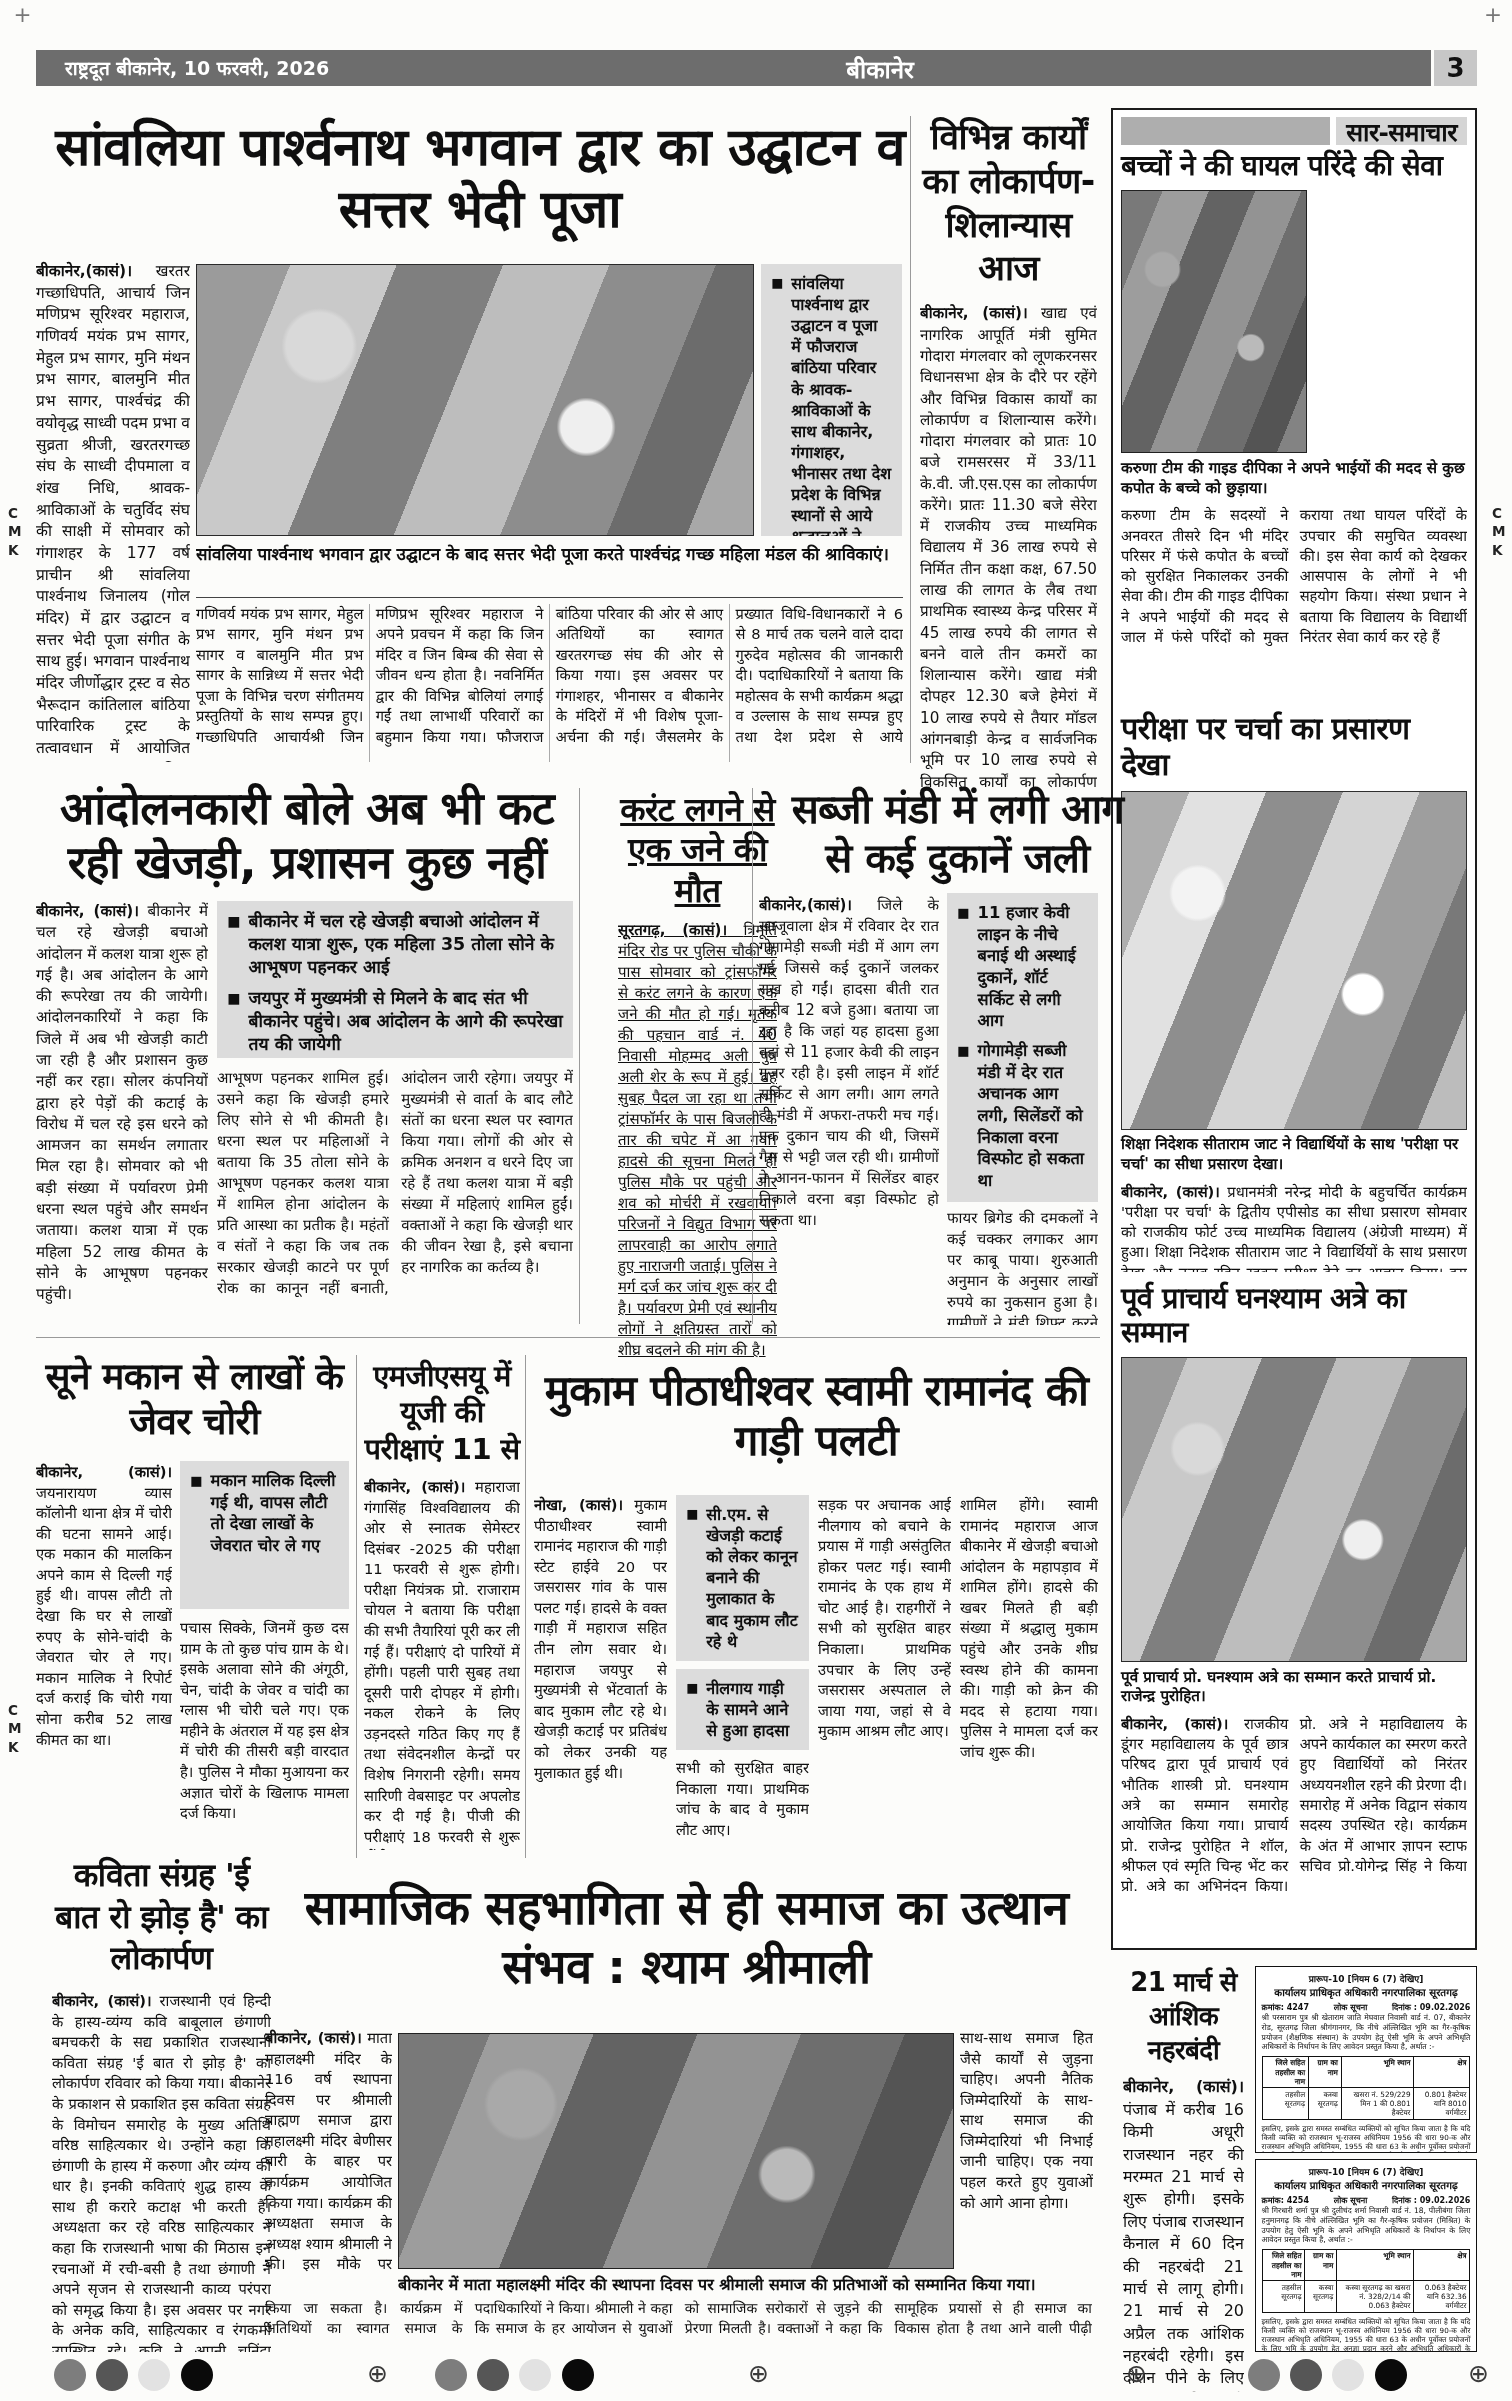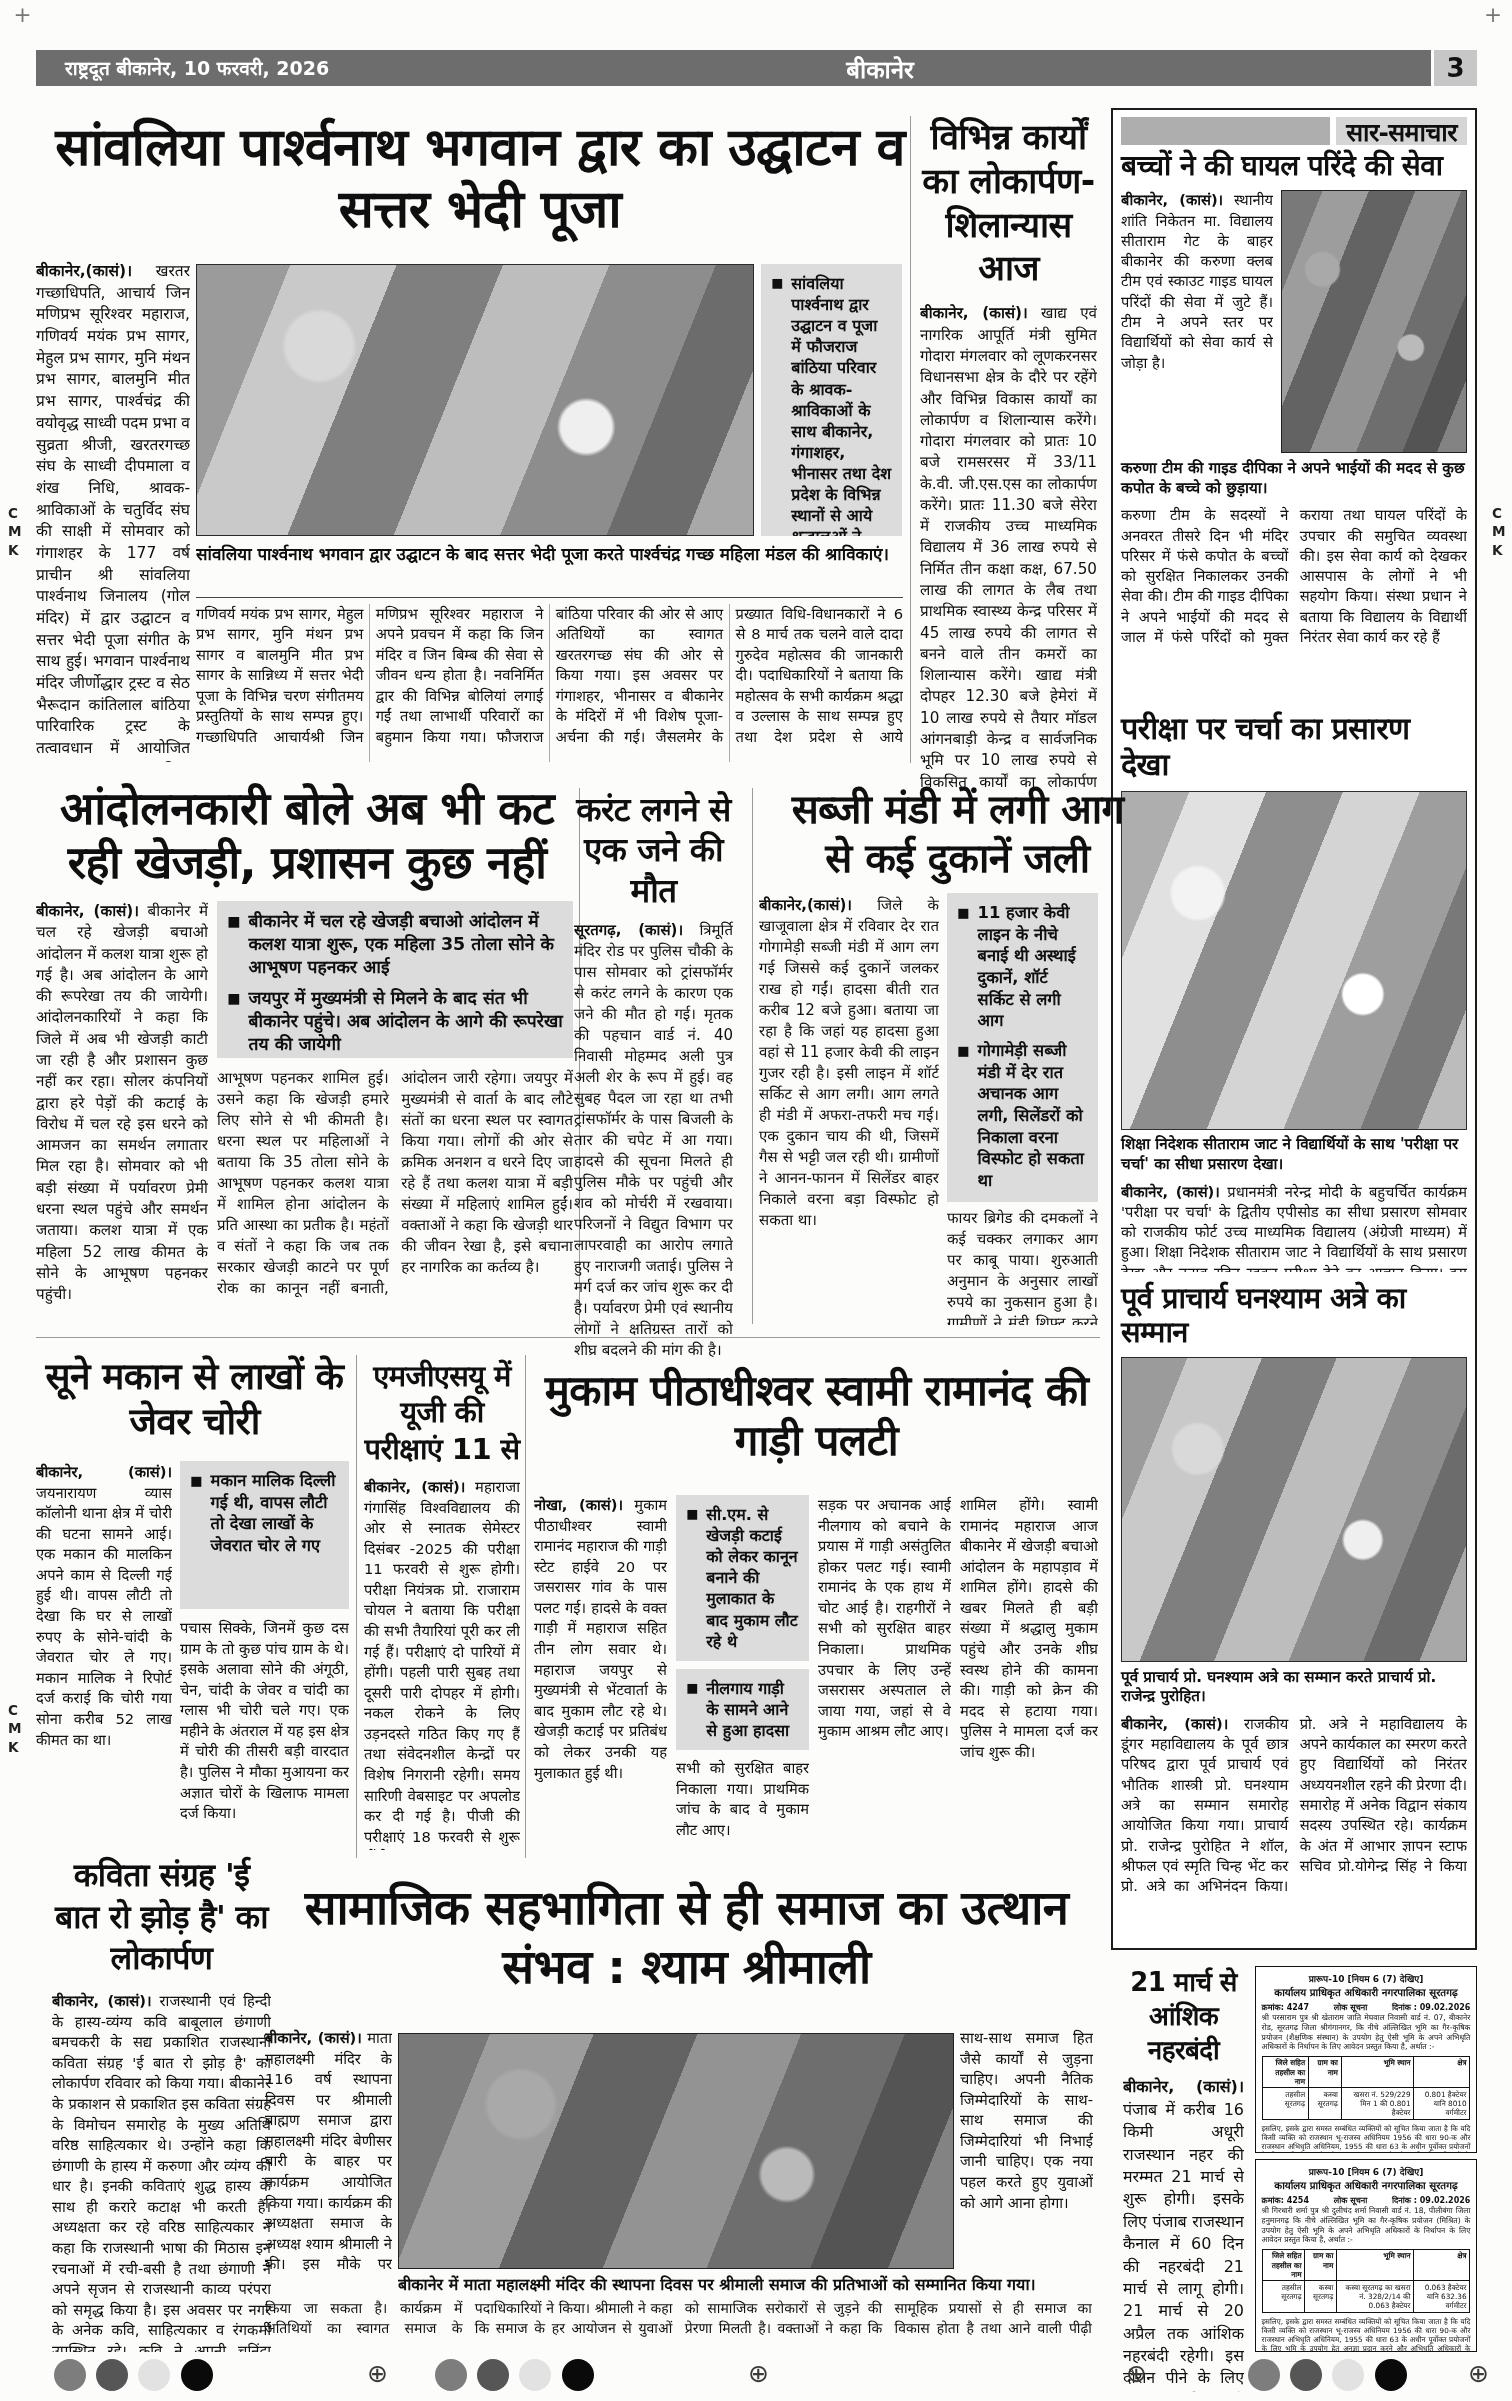--- a/index.html
+++ b/index.html
@@ -128,24 +128,20 @@
   </section>
 
   <aside class="abs sidebar ovh">
     <div class="sarbar">
       <div class="strip"></div>
       <div class="lbl">सार-समाचार</div>
     </div>
 
     <h3 class="s-head">बच्चों ने की घायल परिंदे की सेवा</h3>
     <div style="display:flex; gap:8px;">
-      <p class="s-body ovh" style="flex:1; height:263px;">
-        <b>बीकानेर, (कासं)।</b>
-        <span>स्थानीय शांति निकेतन मा. विद्यालय सीताराम गेट के बाहर बीकानेर की करुणा क्लब टीम एवं स्काउट गाइड घायल परिंदों की सेवा में जुटे हैं। टीम ने अपने स्तर पर विद्यार्थियों को सेवा कार्य से जोड़ा है।</span>
-      </p>
       <div class="ph dark" style="width:186px; height:263px;"></div>
     </div>
     <p class="s-cap">करुणा टीम की गाइड दीपिका ने अपने भाईयों की मदद से कुछ कपोत के बच्चे को छुड़ाया।</p>
     <p class="s-body two-col ovh" style="height:201px;">करुणा टीम के सदस्यों ने अनवरत तीसरे दिन भी मंदिर परिसर में फंसे कपोत के बच्चों को सुरक्षित निकालकर उनकी सेवा की। टीम की गाइड दीपिका ने अपने भाईयों की मदद से जाल में फंसे परिंदों को मुक्त कराया तथा घायल परिंदों के उपचार की समुचित व्यवस्था की। इस सेवा कार्य को देखकर आसपास के लोगों ने भी सहयोग किया। संस्था प्रधान ने बताया कि विद्यालय के विद्यार्थी निरंतर सेवा कार्य कर रहे हैं</p>
 
     <h3 class="s-head" style="font-size:30.5px;">परीक्षा पर चर्चा का प्रसारण देखा</h3>
     <div class="ph lite" style="width:100%; height:339px;"></div>
     <p class="s-cap">शिक्षा निदेशक सीताराम जाट ने विद्यार्थियों के साथ 'परीक्षा पर चर्चा' का सीधा प्रसारण देखा।</p>
     <p class="s-body ovh" style="height:90px;">
       <b>बीकानेर, (कासं)।</b>
@@ -173,21 +169,21 @@
     </div>
   </div>
   <p class="abs bt ovh" style="left:36px; top:901px; width:172px; height:425px;">
     <b>बीकानेर, (कासं)।</b>
     <span>बीकानेर में चल रहे खेजड़ी बचाओ आंदोलन में कलश यात्रा शुरू हो गई है। अब आंदोलन के आगे की रूपरेखा तय की जायेगी। आंदोलनकारियों ने कहा कि जिले में अब भी खेजड़ी काटी जा रही है और प्रशासन कुछ नहीं कर रहा। सोलर कंपनियों द्वारा हरे पेड़ों की कटाई के विरोध में चल रहे इस धरने को आमजन का समर्थन लगातार मिल रहा है। सोमवार को भी बड़ी संख्या में पर्यावरण प्रेमी धरना स्थल पहुंचे और समर्थन जताया। कलश यात्रा में एक महिला 52 लाख कीमत के सोने के आभूषण पहनकर पहुंची।</span>
   </p>
   <p class="abs bt ovh" style="left:217px; top:1068px; width:356px; height:257px; font-size:15px; column-count:2; column-gap:12.4px;">आभूषण पहनकर शामिल हुई। उसने कहा कि खेजड़ी हमारे लिए सोने से भी कीमती है। धरना स्थल पर महिलाओं ने बताया कि 35 तोला सोने के आभूषण पहनकर कलश यात्रा में शामिल होना आंदोलन के प्रति आस्था का प्रतीक है। महंतों व संतों ने कहा कि जब तक सरकार खेजड़ी काटने पर पूर्ण रोक का कानून नहीं बनाती, आंदोलन जारी रहेगा। जयपुर में मुख्यमंत्री से वार्ता के बाद लौटे संतों का धरना स्थल पर स्वागत किया गया। लोगों की ओर से क्रमिक अनशन व धरने दिए जा रहे हैं तथा कलश यात्रा में बड़ी संख्या में महिलाएं शामिल हुईं। वक्ताओं ने कहा कि खेजड़ी थार की जीवन रेखा है, इसे बचाना हर नागरिक का कर्तव्य है।</p>
 
   <div class="rule-v" style="left:579px; top:788px; height:536px;"></div>
 
-  <section class="abs" style="left:574px; top:790px; width:159px;">
+  <section class="abs" style="left:618px; top:790px; width:159px;text-decoration:underline;">
     <h3 class="hd ctr" style="font-size:33px; line-height:1.22;">करंट लगने से एक जने की मौत</h3>
     <p class="bt ovh" style="margin-top:9px; height:452px; font-size:15px;">
       <b>सूरतगढ़, (कासं)।</b>
       <span>त्रिमूर्ति मंदिर रोड पर पुलिस चौकी के पास सोमवार को ट्रांसफॉर्मर से करंट लगने के कारण एक जने की मौत हो गई। मृतक की पहचान वार्ड नं. 40 निवासी मोहम्मद अली पुत्र अली शेर के रूप में हुई। वह सुबह पैदल जा रहा था तभी ट्रांसफॉर्मर के पास बिजली के तार की चपेट में आ गया। हादसे की सूचना मिलते ही पुलिस मौके पर पहुंची और शव को मोर्चरी में रखवाया। परिजनों ने विद्युत विभाग पर लापरवाही का आरोप लगाते हुए नाराजगी जताई। पुलिस ने मर्ग दर्ज कर जांच शुरू कर दी है। पर्यावरण प्रेमी एवं स्थानीय लोगों ने क्षतिग्रस्त तारों को शीघ्र बदलने की मांग की है।</span>
     </p>
   </section>
 
   <div class="rule-v" style="left:752px; top:788px; height:536px;"></div>
 
   <h2 class="abs hd ctr" style="left:788px; top:785px; width:339px; font-size:40px; line-height:1.22;">सब्जी मंडी में लगी आग से कई दुकानें जली</h2>

